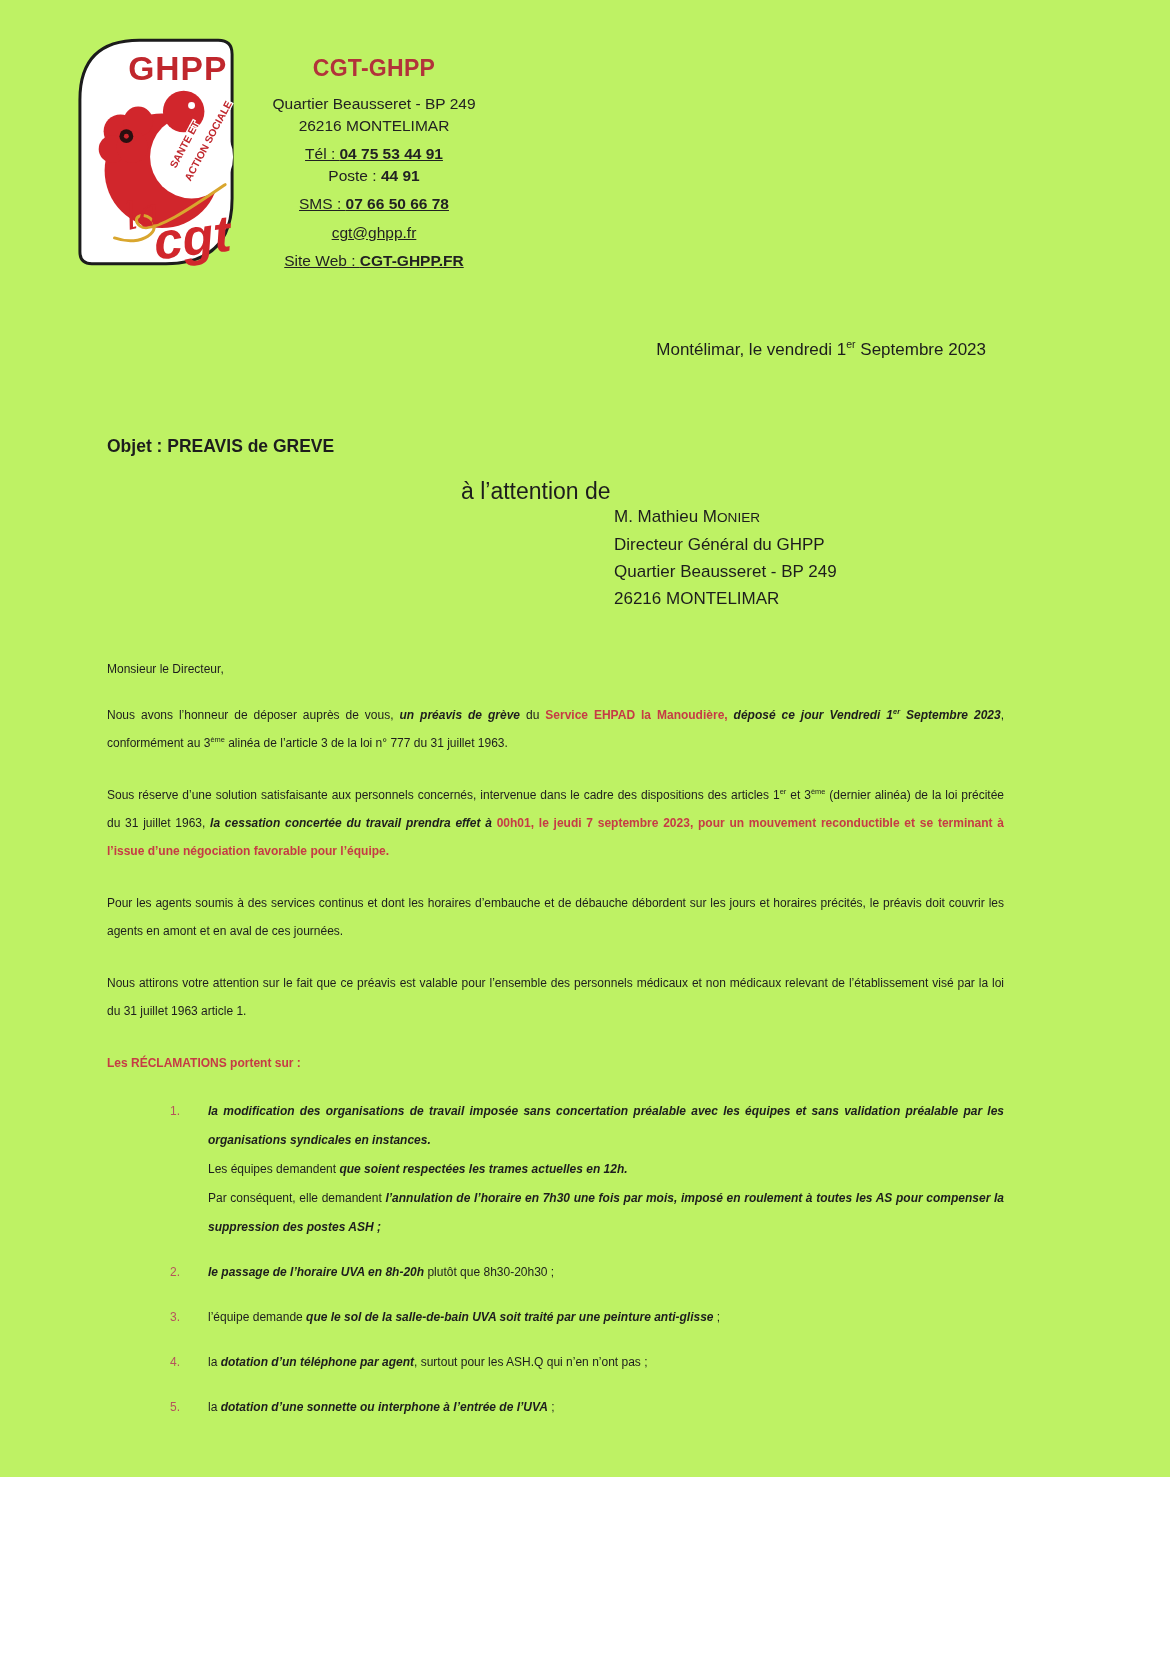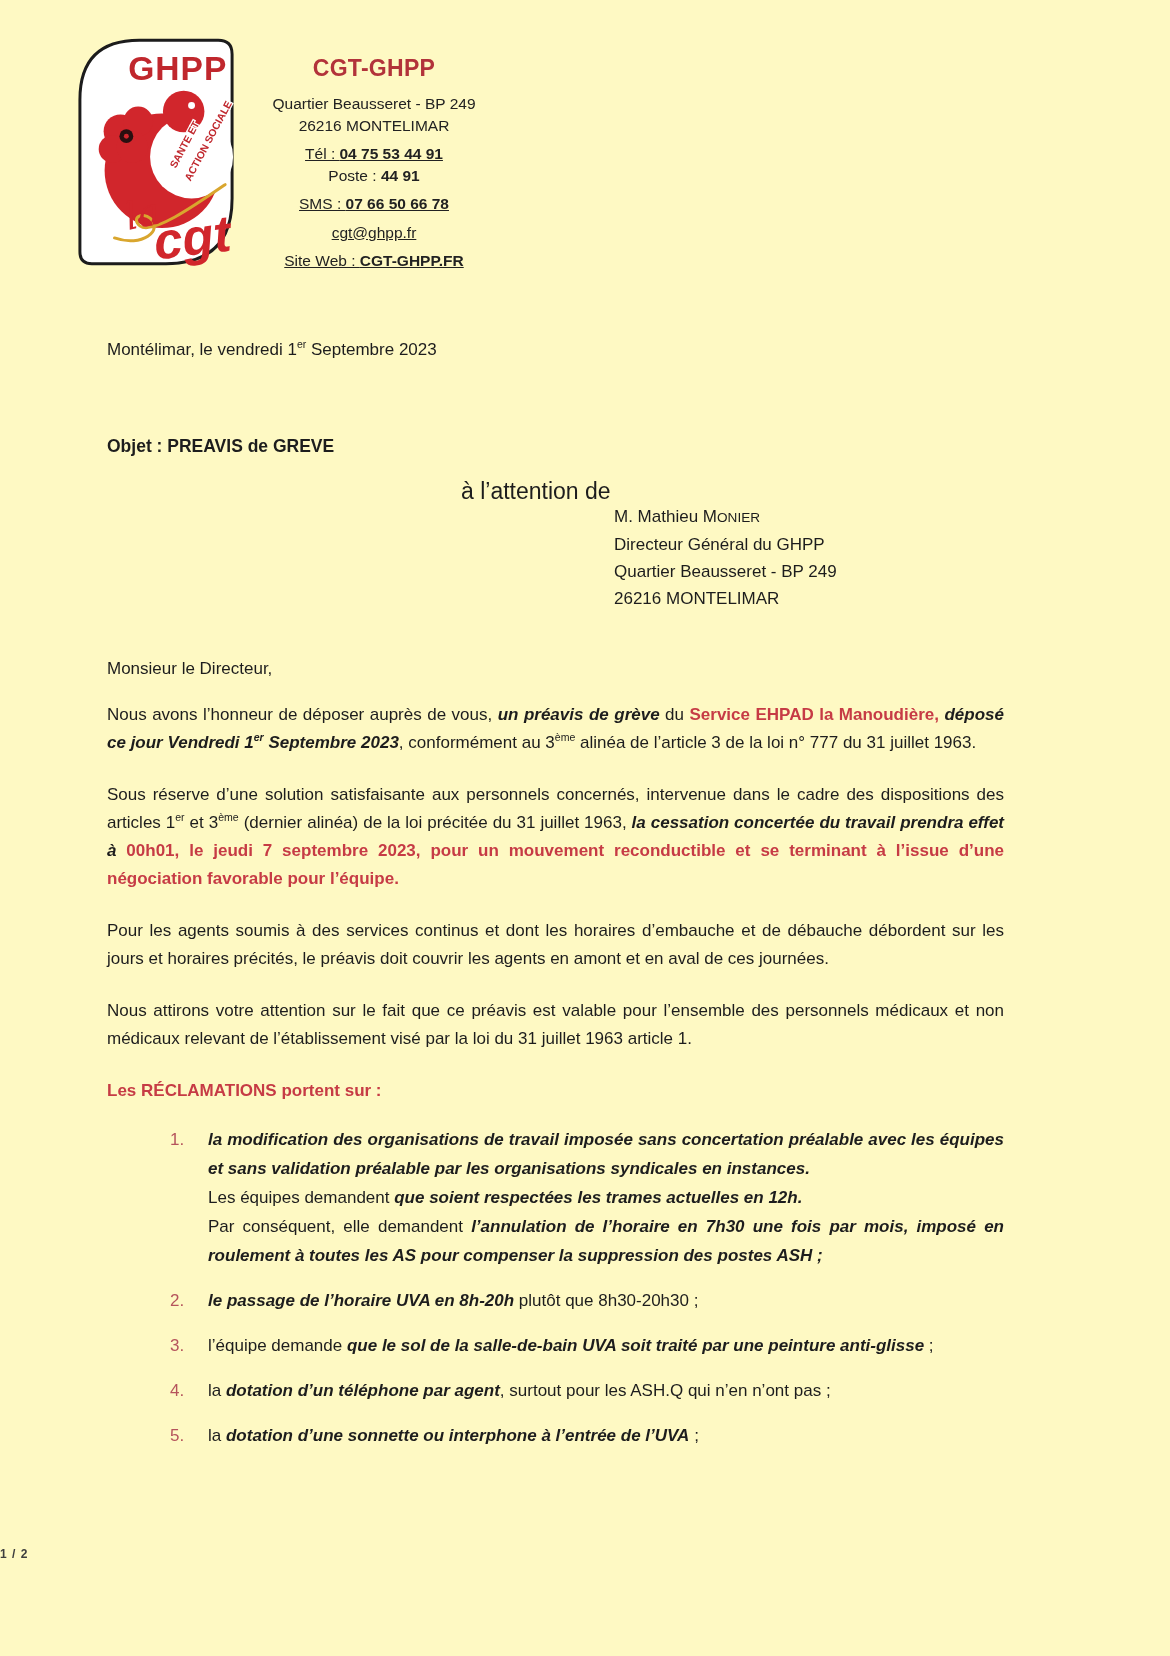--- a/index.html
+++ b/index.html
@@ -1,45 +1,45 @@
 <!DOCTYPE html>
 <html lang="fr"><head>
 <meta charset="utf-8">
 <style>
   html,body{margin:0;padding:0;background:#ffffff;}
   .page{
     position:relative;
-    width:1170px;height:1656px;
-    background:#fef9c3;
+    width:1170px;height:1477px;
+    background:#bef264;
     font-family:"Liberation Sans",sans-serif;
     color:#1d1d1d;
     overflow:hidden;
   }
   
   .logo{position:absolute;left:73px;top:36px;}
   
   .contact{
     position:absolute;left:252px;top:54px;width:244px;
     text-align:center;font-size:15.5px;line-height:1.3;color:#222;
   }
   .contact-title{color:#b2333a;font-weight:700;font-size:23px;letter-spacing:.3px;margin:0 0 10px 0;}
   .c-line{margin:2px 0;}
   .c-gap{margin-top:8px;text-decoration:underline;}
   .c-line b{font-weight:700;}
   
   .dateline{
     position:absolute;left:107px;top:340px;width:897px;
-    padding-right:18px;box-sizing:border-box;
+    text-align:right;padding-right:18px;box-sizing:border-box;
     font-size:17px;
   }
   .subject{position:absolute;left:107px;top:436px;font-size:17.5px;font-weight:700;}
   .attention-label{position:absolute;left:461px;top:478px;font-size:23px;}
   .recipient{position:absolute;left:614px;top:503px;font-size:17px;line-height:27px;}
   
-  .main{position:absolute;left:107px;top:655px;width:897px;font-size:17px;line-height:28px;}
+  .main{position:absolute;left:107px;top:655px;width:897px;font-size:12px;line-height:28px;}
   .salutation{margin:0 0 18px 0;}
   p.body-par{margin:0 0 24px 0;text-align:justify;}
   .claims-heading{color:#c63b45;font-weight:700;margin:0 0 20px 0;}
   .claim{display:flex;padding-left:63px;margin-bottom:16px;line-height:29px;}
   .claim-num{flex:none;width:38px;color:#b5545c;}
   .claim-body{flex:1;text-align:justify;}
   
   .sg-b{font-weight:700;font-style:italic;}
   .sg-r{font-weight:700;color:#c63b45;}
   .sg-sup{font-size:0.62em;vertical-align:super;line-height:0;}

